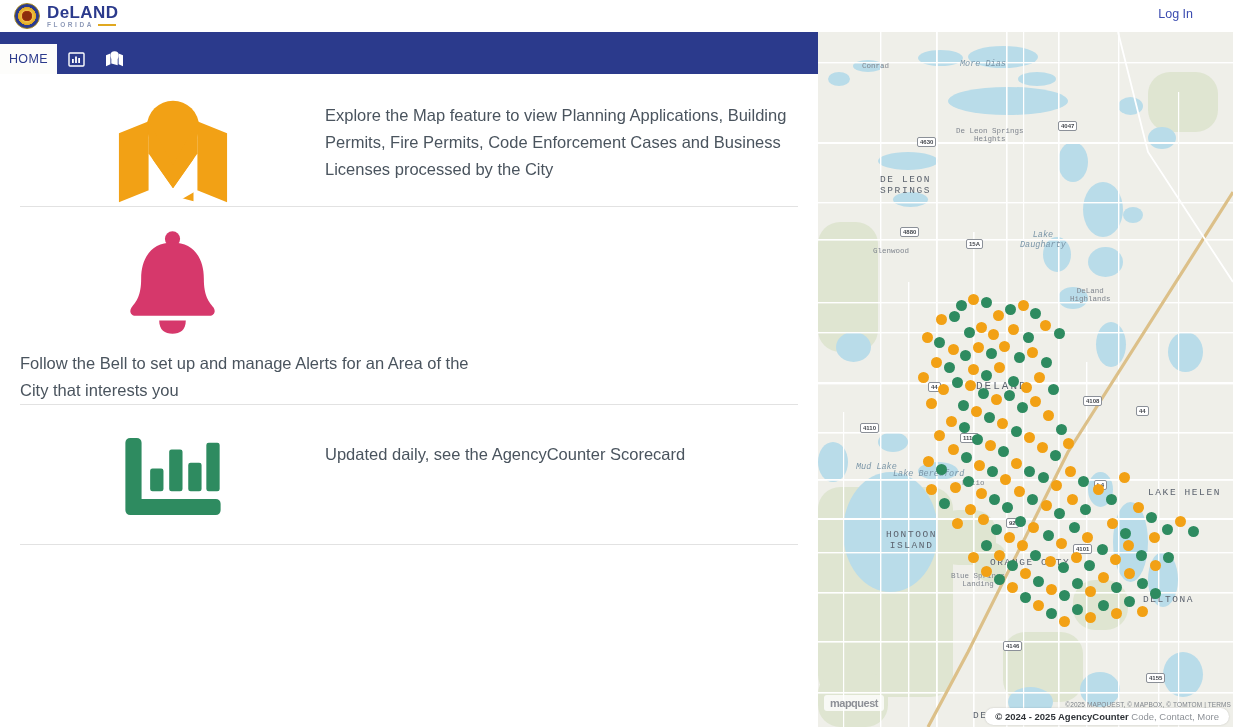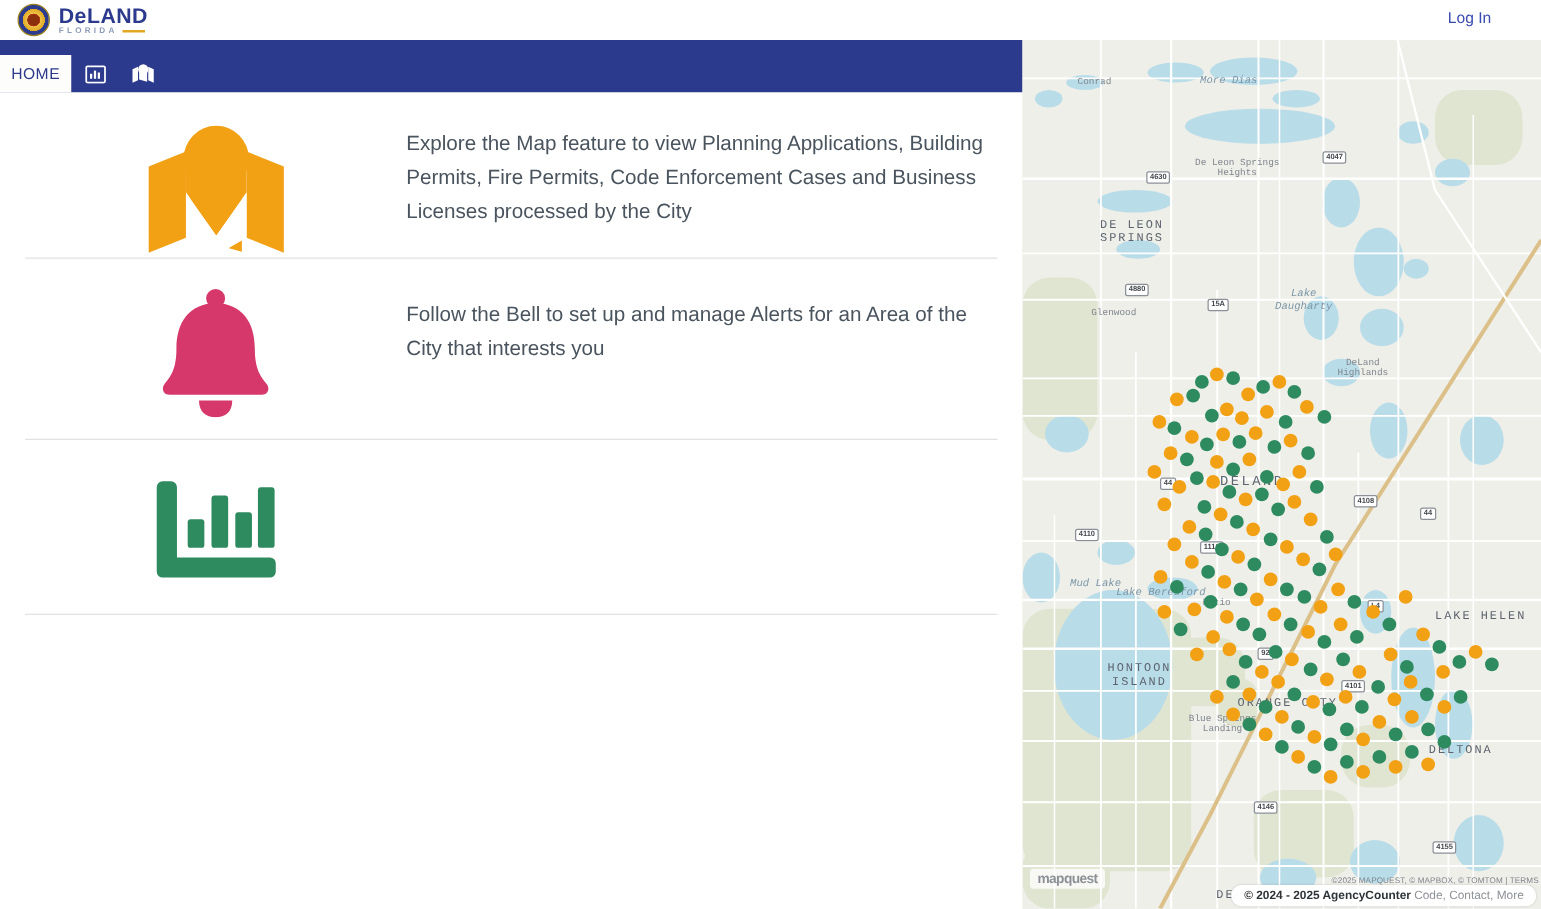--- a/index.html
+++ b/index.html
@@ -93,21 +93,21 @@
   .icon-cell {
     width: 305px; flex: none;
     display: flex; justify-content: center;
   }
   .text-cell {
     font-size: 16.5px; line-height: 1.64;
     color: #4a545e; padding-top: 6px; padding-right: 10px;
     max-width: 480px;
   }
   .row-map   { min-height: 130px; }
-  .row-bell  { min-height: 145px; padding-top: 16px; }
+  .row-bell  { min-height: 145px; padding-top: 16px; flex-direction: column; }
   .row-chart { min-height: 140px; padding-top: 22px; }
   .row-bell .text-cell   { padding-top: 16px; }
   .row-chart .text-cell  { padding-top: 14px; }
 
   
   .icon-map { width: 112px; height: 110px; display:block; }
   .icon-bell { width: 95px; height: 105px; display:block; margin-top: 6px;}
   .icon-chart { width: 100px; height: 80px; display:block; margin-top: 10px;}
 
   
@@ -237,20 +237,21 @@
   <div class="feature-row row-chart">
     <div class="icon-cell">
       <svg class="icon-chart" viewBox="0 0 104 84">
         <path d="M2 6 A5 5 0 0 1 7 1 L14 1 A5 5 0 0 1 19 6 L19 65 L97 65 A5 5 0 0 1 102 70 L102 77 A5 5 0 0 1 97 82 L7 82 A5 5 0 0 1 2 77 Z" fill="#2e8b60"></path>
         <rect x="28" y="33" width="14" height="24" rx="2.5" fill="#2e8b60"></rect>
         <rect x="48" y="13" width="14" height="44" rx="2.5" fill="#2e8b60"></rect>
         <rect x="68" y="27" width="14" height="30" rx="2.5" fill="#2e8b60"></rect>
         <rect x="87" y="6" width="14" height="51" rx="2.5" fill="#2e8b60"></rect>
       </svg>
     </div>
+    <div class="text-cell">Updated daily, see the AgencyCounter Scorecard</div>
   </div>
 
 </div>
 
 <div class="mappanel">
   <div class="map-canvas" id="map-canvas">
       <svg width="415" height="695" viewBox="0 0 415 695" style="position: absolute; inset: 0px;">
         <rect x="0" y="0" width="415" height="695" fill="#efefe9"></rect>
         <rect x="0" y="190" width="60" height="130" rx="22" fill="#dfe5d1"></rect>
         <rect x="0" y="455" width="135" height="210" rx="22" fill="#dfe5d1"></rect>

